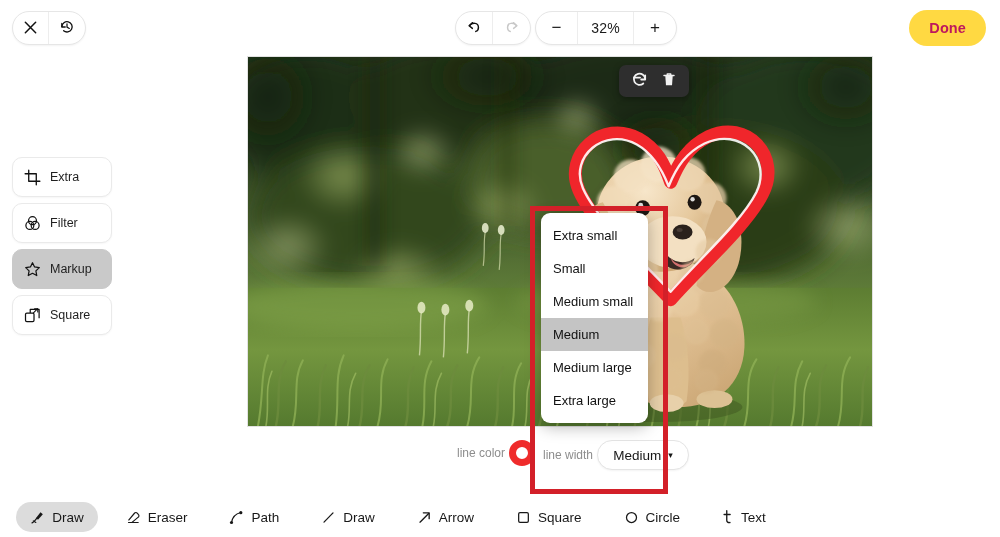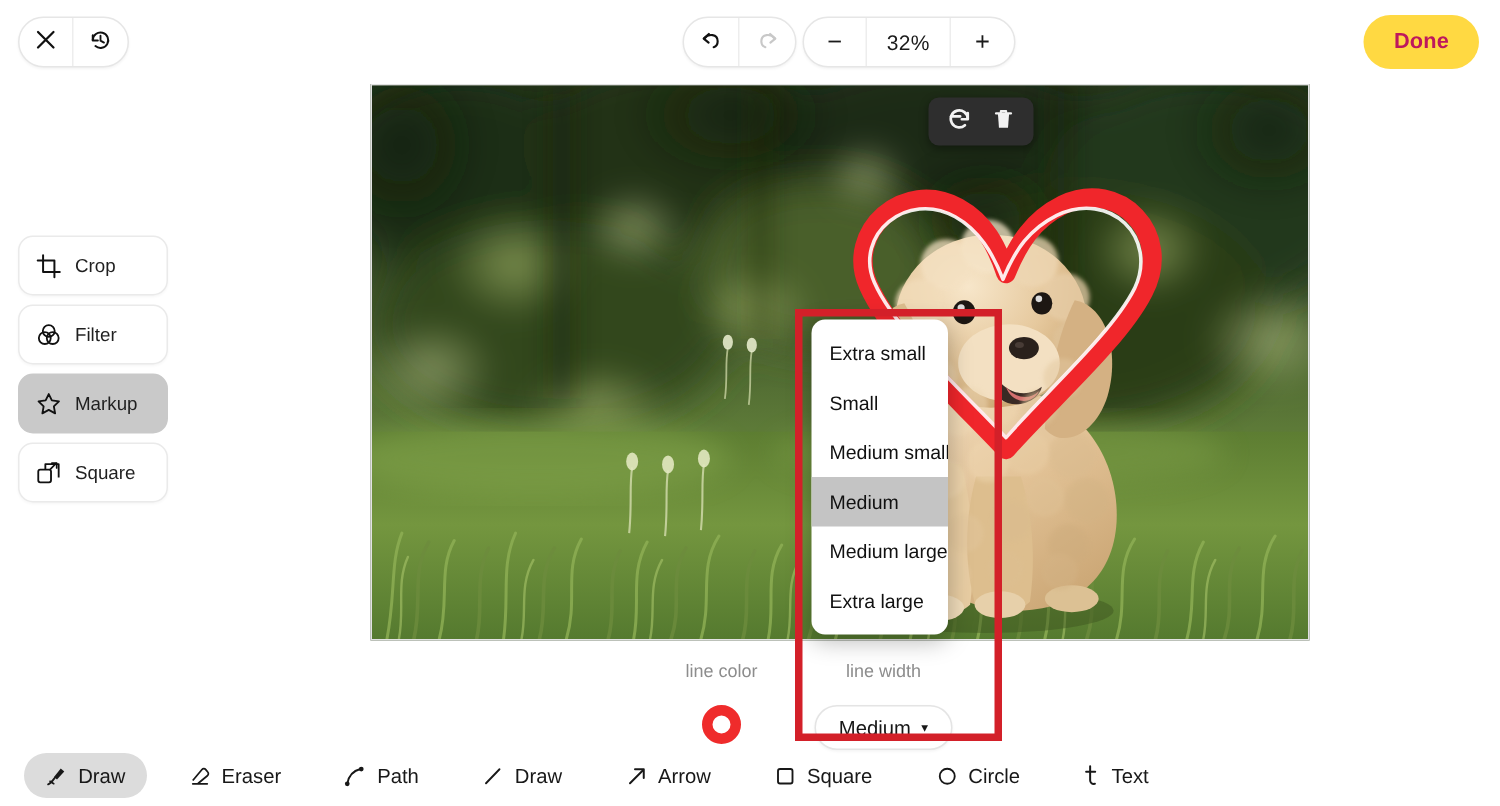--- a/index.html
+++ b/index.html
@@ -102,21 +102,21 @@
     background: transparent; border: none; cursor: pointer;
     width: 26px; height: 22px;
     display: flex; align-items: center; justify-content: center;
     padding: 0;
   }
 
   
   .opts { position: absolute; left: 247px; top: 432px; width: 626px; height: 58px; }
   .opt {
     position: absolute;
-    display: flex; flex-direction: column; align-items: center; gap: 16px;
+    display: flex; flex-direction: row; align-items: center; gap: 4px;
   }
   .opt-label { font-size: 12px; color: #8d8d8d; }
   #opt-linecolor { left: 210px; top: 8px; }
   #opt-linewidth { left: 296px; top: 8px; }
 
   .color-swatch {
     width: 26px; height: 26px;
     border-radius: 50%;
     border: 7px solid #ef2b2b;
     background: #fff;
@@ -132,21 +132,21 @@
     box-shadow: 0 1px 2px rgba(0,0,0,.05);
     font-family: "Liberation Sans", sans-serif;
     padding: 0 12px;
   }
   .caret { font-size: 9px; color: #171717; }
 
   
   .dropdown {
     position: absolute;
     left: 541px; top: 213px;
-    width: 91px;
+    width: 107px;
     background: #fff;
     border-radius: 9px;
     box-shadow: 0 4px 16px rgba(0,0,0,.28);
     padding: 6px 0;
     overflow: hidden;
     z-index: 40;
   }
   .dd-item {
     height: 33px; line-height: 33px;
     padding-left: 12px;
@@ -240,21 +240,21 @@
 
   <div class="sidebar">
 
     <div class="side-item">
       <span>
         <svg width="17" height="17" viewBox="0 0 18 18">
           <path d="M5 1.2 L5 13 L16.8 13" stroke="#111" stroke-width="1.4" fill="none" stroke-linecap="round" stroke-linejoin="round"></path>
           <path d="M1.2 5 L13 5 L13 16.8" stroke="#111" stroke-width="1.4" fill="none" stroke-linecap="round" stroke-linejoin="round"></path>
         </svg>
       </span>
-      <span>Crop</span>
+      <span>Extra</span>
     </div>
 
     <div class="side-item">
       <span>
         <svg width="17" height="17" viewBox="0 0 18 18">
           <circle cx="9" cy="6" r="4.2" stroke="#111" stroke-width="1.3" fill="none"></circle>
           <circle cx="6.2" cy="11" r="4.2" stroke="#111" stroke-width="1.3" fill="none"></circle>
           <circle cx="11.8" cy="11" r="4.2" stroke="#111" stroke-width="1.3" fill="none"></circle>
         </svg>
       </span>

